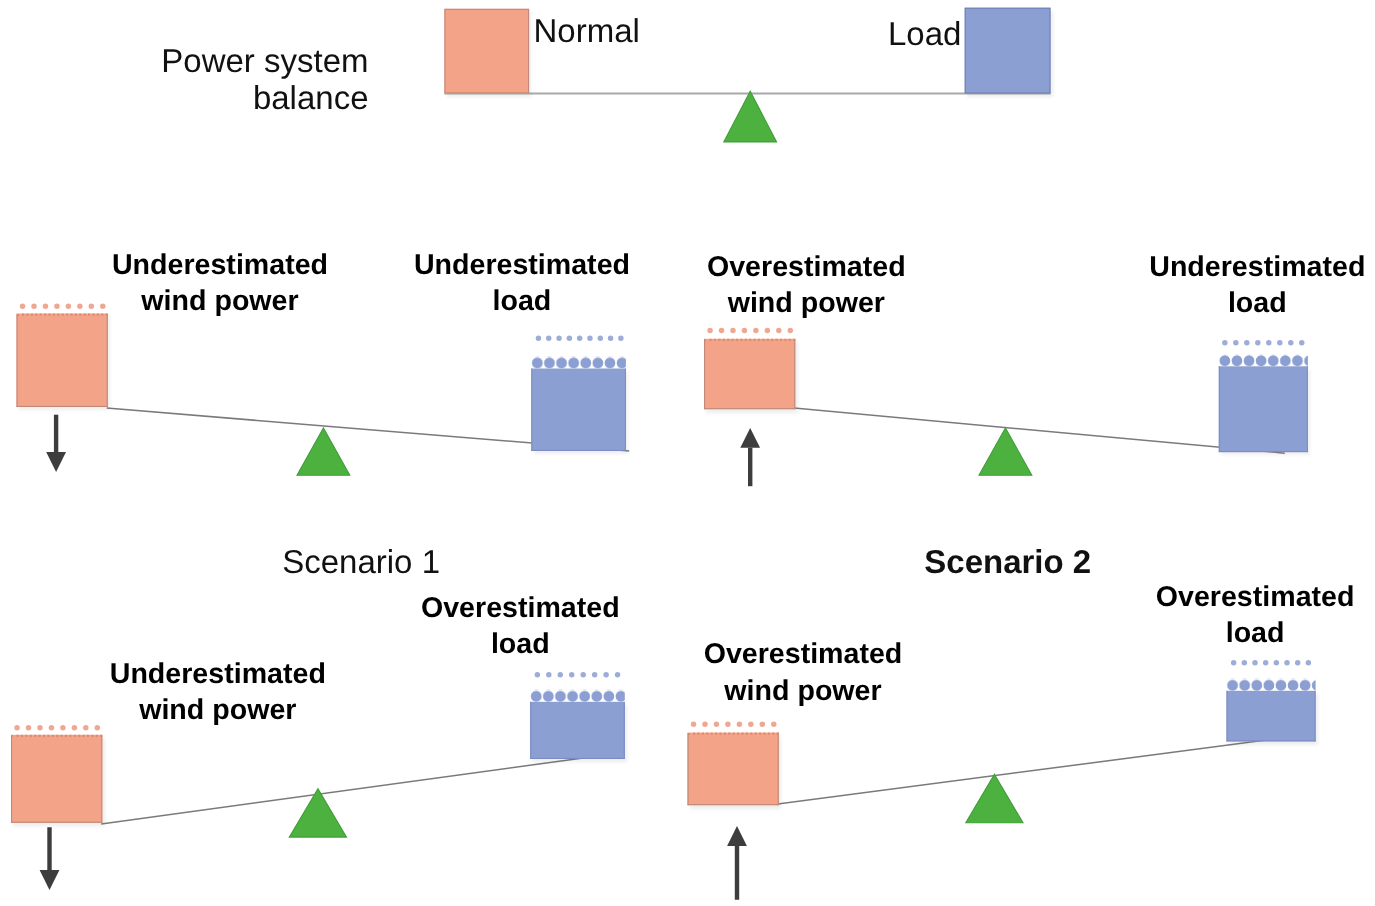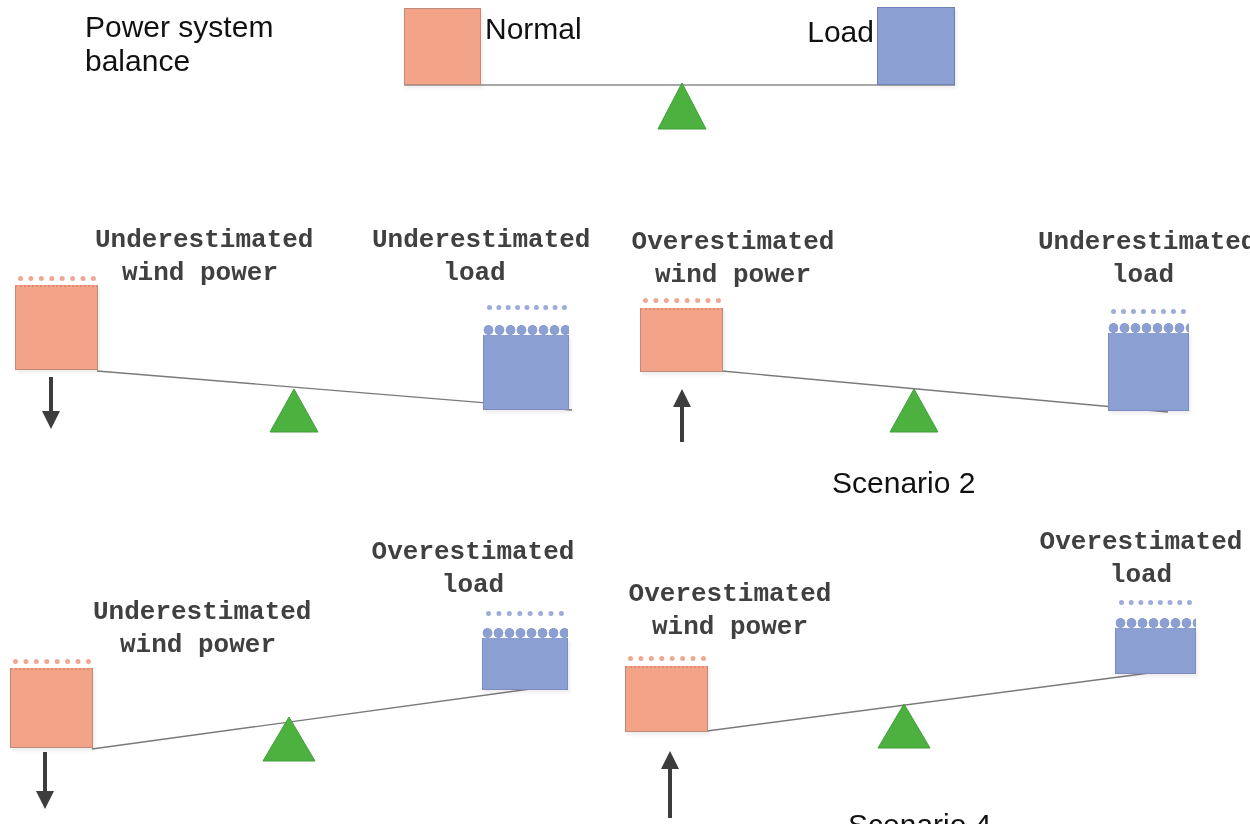--- a/index.html
+++ b/index.html
@@ -8,22 +8,22 @@
     --green:#4db140; --green-border:#3f9e38;
     --beam:#8a8a8a; --arrow:#3d3d3d; --ink:#111;
   }
   html,body{margin:0;padding:0;background:#fff;}
   #stage{
     position:relative;width:1250px;height:824px;background:#ffffff;
     overflow:hidden;font-family:"Liberation Sans",sans-serif;color:var(--ink);
   }
   .abs{position:absolute;}
   .sans{font-family:"Liberation Sans",sans-serif;font-size:30px;line-height:34px;color:var(--ink);}
-  .serifbold{font-family:Liberation Mono, monospace;font-weight:700;font-size:26px;line-height:33px;color:#404040;text-align:center;}
-  .center{text-align:left;}
+  .serifbold{font-family:Liberation Sans, sans-serif;font-weight:700;font-size:26px;line-height:33px;color:#000000;text-align:center;}
+  .center{text-align:right;margin-top:29px;}
   .right{text-align:right;}
   svg{position:absolute;left:0;top:0;}
   .box{position:absolute;box-sizing:border-box;box-shadow:2px 3px 3px rgba(90,90,90,0.10);}
   .salmonbox{background:var(--salmon);border:1px solid var(--salmon-border);border-top:2px dotted #e28a6f;}
   .plainsalmon{background:var(--salmon);border:1px solid var(--salmon-border);}
   .plainblue{background:var(--blue);border:1px solid #6f80b6;}
   .bluebox{position:absolute;display:flex;flex-direction:column;box-sizing:border-box;}
   .bluebox .scallop{height:11px;flex:0 0 11px;
     background-image:radial-gradient(circle at 5.5px 6px, var(--blue) 4.6px, rgba(0,0,0,0) 5.2px);
     background-size:11px 11px;background-repeat:repeat-x;}
@@ -85,34 +85,35 @@
 
   <div class="dots" style="left:18px;top:276px;width:78px;"></div>
   <div class="box salmonbox" style="left:15px;top:285px;width:83px;height:85px;"></div>
 
   <div class="dots blue" style="left:487px;top:305px;width:80px;"></div>
   <div class="bluebox" style="left:483px;top:324px;width:86px;height:86px;">
     <div class="scallop"></div>
     <div class="body"></div>
   </div>
 
+  <div class="abs sans center" style="left:240px;top:466px;width:160px;">Scenario 1</div>
 
   <div class="abs serifbold" style="left:628px;top:226px;width:210px;">Overestimated wind power</div>
   <div class="abs serifbold" style="left:1038px;top:226px;width:210px;">Underestimated load</div>
 
   <div class="dots" style="left:643px;top:298px;width:78px;"></div>
   <div class="box salmonbox" style="left:640px;top:308px;width:83px;height:64px;"></div>
 
   <div class="dots blue" style="left:1111px;top:309px;width:75px;"></div>
   <div class="bluebox" style="left:1108px;top:322px;width:81px;height:89px;">
     <div class="scallop"></div>
     <div class="body"></div>
   </div>
 
-  <div class="abs sans center" style="left:832px;top:466px;width:160px;">Scenario 2</div>
+  <div class="abs sans center" style="left:832px;top:466px;width:160px;font-weight:bold;">Scenario 2</div>
 
   <div class="abs serifbold" style="left:368px;top:536px;width:210px;">Overestimated load</div>
   <div class="abs serifbold" style="left:93px;top:596px;width:210px;">Underestimated wind power</div>
 
   <div class="dots" style="left:13px;top:659px;width:78px;"></div>
   <div class="box salmonbox" style="left:10px;top:668px;width:83px;height:80px;"></div>
 
   <div class="dots blue" style="left:486px;top:611px;width:78px;"></div>
   <div class="bluebox" style="left:482px;top:627px;width:86px;height:63px;">
     <div class="scallop"></div>

